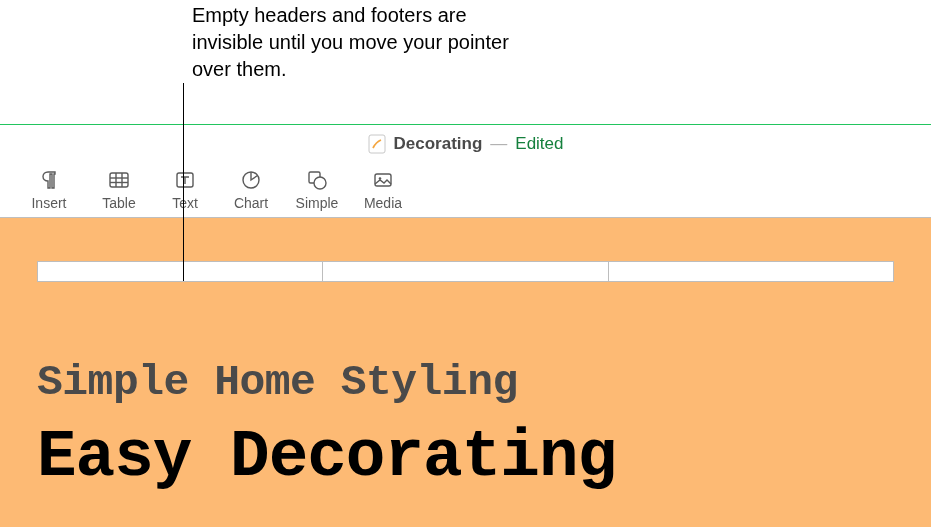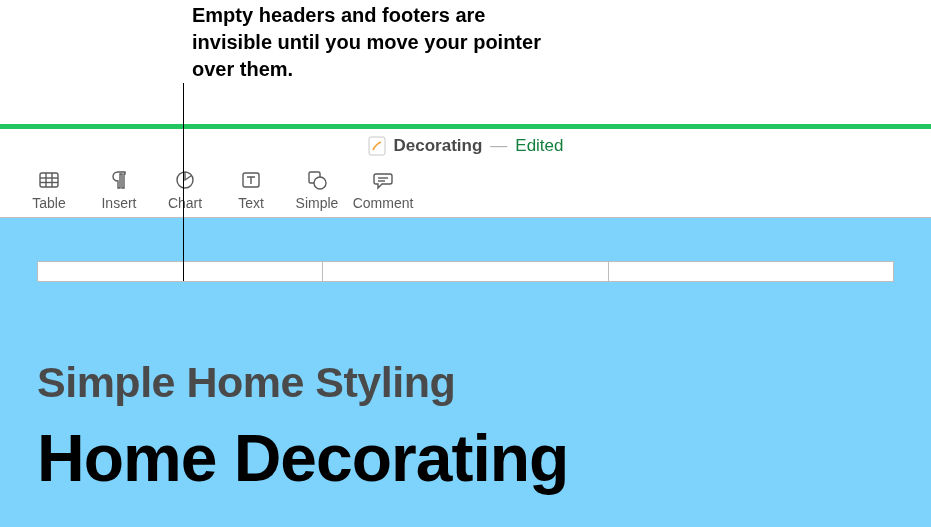--- a/index.html
+++ b/index.html
@@ -13,38 +13,37 @@
     }
     .callout {
       position: absolute;
       top: 2px;
       left: 192px;
       width: 350px;
       color: #000;
       font-size: 20px;
       line-height: 1.35;
       z-index: 5;
-      font-weight: bold;
     }
     .callout-line {
       position: absolute;
       top: 83px;
       left: 183px;
       width: 1px;
       height: 198px;
       background: #000;
       z-index: 4;
     }
     .titlebar {
       position: absolute;
       top: 124px;
       left: 0;
       right: 0;
       height: 39px;
-      border-top: 5px solid #22c55e;
+      border-top: 1px solid #22c55e;
       display: flex;
       align-items: center;
       justify-content: center;
       gap: 8px;
       font-size: 17px;
     }
     .titlebar .doc-icon {
       width: 18px;
       height: 20px;
       display: inline-block;
@@ -88,21 +87,22 @@
     .tool:nth-child(8) { width: 90px; }
     .spacer { flex: 1; }
     .tool.collab { width: 100px; margin-right: 8px; }
 
     .doc-canvas {
       position: absolute;
       top: 218px;
       left: 0;
       right: 0;
       bottom: 0;
-      background: #7dd3fc;
+      background: #fdba74;
+      font-family: Liberation Mono, monospace;
     }
     .header-fields {
       position: absolute;
       top: 43px;
       left: 37px;
       right: 37px;
       height: 21px;
       display: flex;
       border: 1px solid #bdbdbd;
     }
@@ -151,87 +151,87 @@
   <span class="name">Decorating</span>
   <span class="dash">—</span>
   <span class="status">Edited</span>
 </div>
 
 <div class="toolbar">
 
   <div class="tool">
     <span class="icon">
       <svg viewBox="0 0 22 22" width="22" height="22">
+          <path d="M12 3 H17 V5 H16 V19 H14 V5 H12 V19 H10 V12 C7 12 5 10 5 7.5 C5 5 7 3 10 3 Z" fill="none" stroke="#5a5a5a" stroke-width="1.4"></path>
+        </svg>
+    </span>
+    <span class="tool-label">Insert</span>
+  </div>
+
+  <div class="tool">
+    <span class="icon">
+      <svg viewBox="0 0 22 22" width="22" height="22">
           <rect x="2" y="4" width="18" height="14" rx="2" fill="none" stroke="#5a5a5a" stroke-width="1.4"></rect>
           <line x1="2" y1="9" x2="20" y2="9" stroke="#5a5a5a" stroke-width="1.4"></line>
           <line x1="2" y1="13.5" x2="20" y2="13.5" stroke="#5a5a5a" stroke-width="1.4"></line>
           <line x1="8" y1="4" x2="8" y2="18" stroke="#5a5a5a" stroke-width="1.4"></line>
           <line x1="14" y1="4" x2="14" y2="18" stroke="#5a5a5a" stroke-width="1.4"></line>
         </svg>
     </span>
     <span class="tool-label">Table</span>
   </div>
 
   <div class="tool">
     <span class="icon">
       <svg viewBox="0 0 22 22" width="22" height="22">
-          <path d="M12 3 H17 V5 H16 V19 H14 V5 H12 V19 H10 V12 C7 12 5 10 5 7.5 C5 5 7 3 10 3 Z" fill="none" stroke="#5a5a5a" stroke-width="1.4"></path>
-        </svg>
-    </span>
-    <span class="tool-label">Insert</span>
+          <rect x="3" y="4" width="16" height="14" rx="2" fill="none" stroke="#5a5a5a" stroke-width="1.4"></rect>
+          <path d="M7 8 H15 M11 8 V15" fill="none" stroke="#5a5a5a" stroke-width="1.4"></path>
+        </svg>
+    </span>
+    <span class="tool-label">Text</span>
   </div>
 
   <div class="tool">
     <span class="icon">
       <svg viewBox="0 0 22 22" width="22" height="22">
           <circle cx="11" cy="11" r="8" fill="none" stroke="#5a5a5a" stroke-width="1.4"></circle>
           <path d="M11 3 L11 11 L17.5 6.5" fill="none" stroke="#5a5a5a" stroke-width="1.4"></path>
         </svg>
     </span>
     <span class="tool-label">Chart</span>
   </div>
 
   <div class="tool">
     <span class="icon">
       <svg viewBox="0 0 22 22" width="22" height="22">
-          <rect x="3" y="4" width="16" height="14" rx="2" fill="none" stroke="#5a5a5a" stroke-width="1.4"></rect>
-          <path d="M7 8 H15 M11 8 V15" fill="none" stroke="#5a5a5a" stroke-width="1.4"></path>
-        </svg>
-    </span>
-    <span class="tool-label">Text</span>
-  </div>
-
-  <div class="tool">
-    <span class="icon">
-      <svg viewBox="0 0 22 22" width="22" height="22">
           <rect x="3" y="3" width="11" height="11" rx="1.5" fill="none" stroke="#5a5a5a" stroke-width="1.4"></rect>
           <circle cx="14" cy="14" r="6" fill="#fff" stroke="#5a5a5a" stroke-width="1.4"></circle>
         </svg>
     </span>
     <span class="tool-label">Simple</span>
   </div>
 
-
-  <div class="tool">
-    <span class="icon">
-      <svg viewBox="0 0 22 22" width="22" height="22">
-          <path d="M4 5 H18 Q20 5 20 7 V13 Q20 15 18 15 H10 L6 19 V15 H4 Q2 15 2 13 V7 Q2 5 4 5 Z" fill="none" stroke="#5a5a5a" stroke-width="1.4"></path>
-          <line x1="6" y1="9" x2="16" y2="9" stroke="#5a5a5a" stroke-width="1.4"></line>
-          <line x1="6" y1="12" x2="13" y2="12" stroke="#5a5a5a" stroke-width="1.4"></line>
-        </svg>
-    </span>
-    <span class="tool-label">Comment</span>
-  </div>
+  <div class="tool">
+    <span class="icon">
+      <svg viewBox="0 0 22 22" width="22" height="22">
+          <rect x="3" y="5" width="16" height="12" rx="2" fill="none" stroke="#5a5a5a" stroke-width="1.4"></rect>
+          <circle cx="8" cy="9.5" r="1.3" fill="#5a5a5a"></circle>
+          <path d="M3 15 L8 11 L12 14 L15 11 L19 15" fill="none" stroke="#5a5a5a" stroke-width="1.4"></path>
+        </svg>
+    </span>
+    <span class="tool-label">Media</span>
+  </div>
+
 
   <div class="spacer"></div>
 
 
 </div>
 
 <div class="doc-canvas">
   <div class="header-fields">
     <div class="header-cell"></div>
     <div class="header-cell"></div>
     <div class="header-cell"></div>
   </div>
   <div class="subtitle">Simple Home Styling</div>
-  <div class="title">Home Decorating</div>
+  <div class="title">Easy Decorating</div>
 </div>
 
 </body></html>

